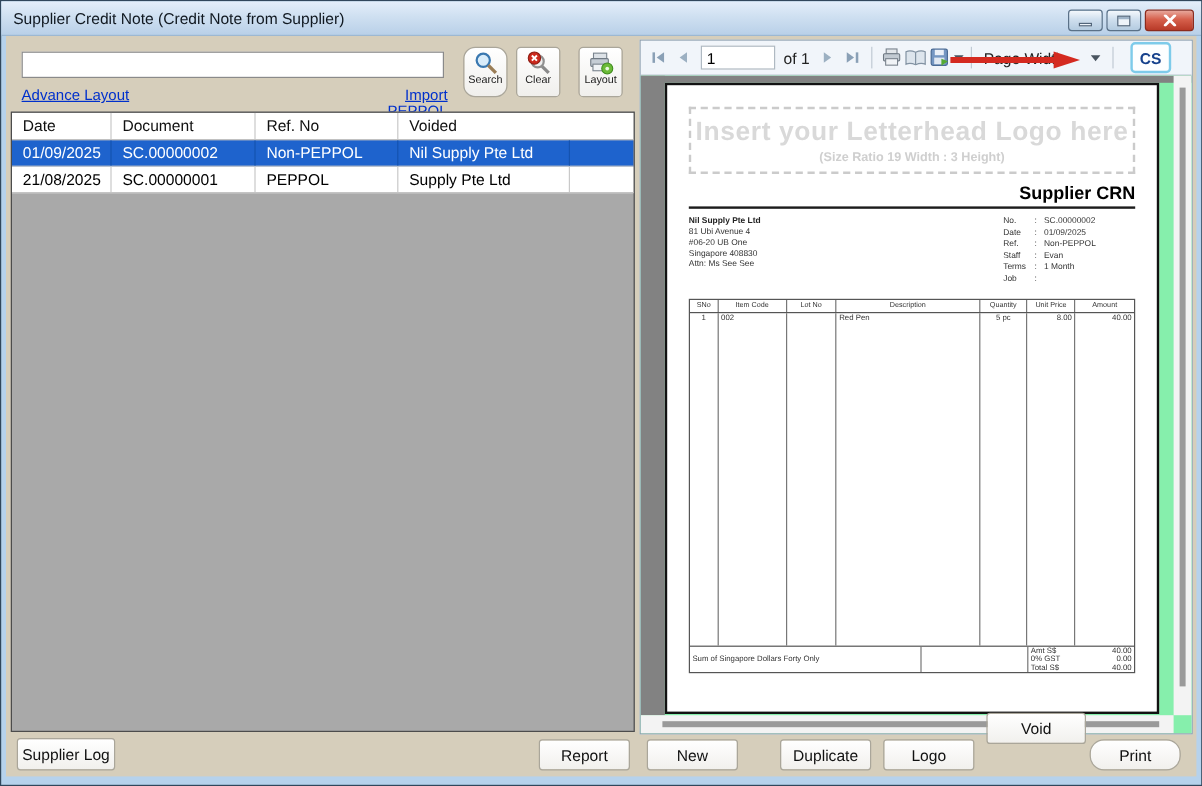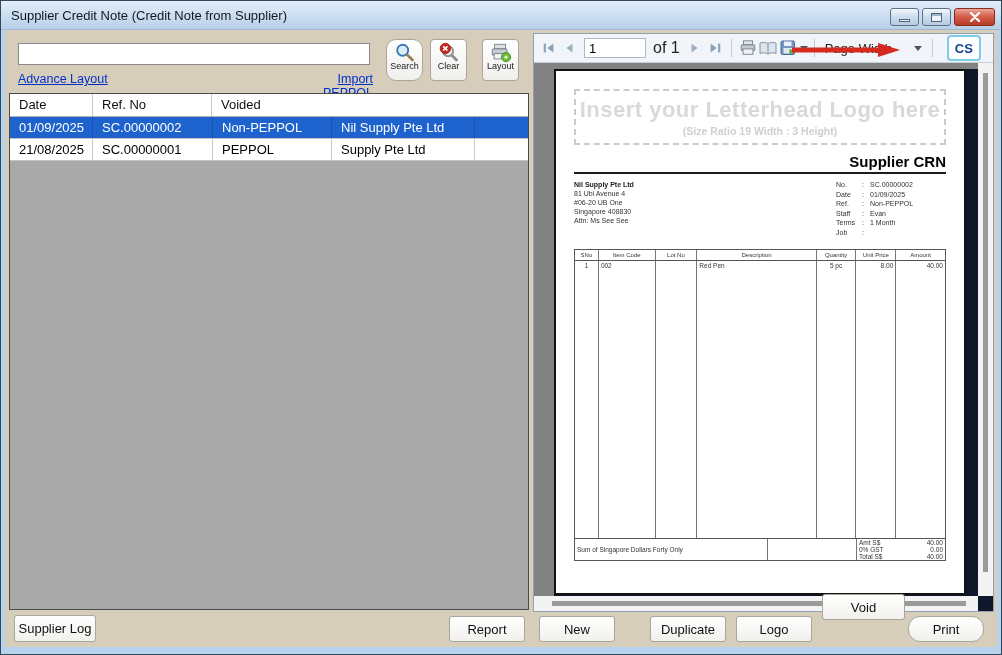--- a/index.html
+++ b/index.html
@@ -49,31 +49,31 @@
   .c-bp { width:143px; } .c-void { flex:1; border-right:none !important; }
   
   .preview-panel { position:absolute; left:528px; top:3px; width:461px; height:579px;
                    border:1px solid #8fa0b0; background:#f1f5fa; }
   .pv-toolbar { position:absolute; left:0; right:0; top:0; height:29px; background:#f1f5fa;
                 border-bottom:1px solid #c4cfda; display:flex; align-items:center; padding-left:5px; }
   .pv-toolbar .sep { width:1px; height:18px; background:#c0cad4; margin:0 6px; }
   .nav-ico { display:flex; align-items:center; justify-content:center; width:20px; height:20px; cursor:pointer; }
   .page-box { width:62px; height:20px; border:1px solid #afb9c2; background:#fff;
               font-size:13px; padding:0 4px; margin:0 5px; font-family:"Liberation Sans", sans-serif; }
-  .of-label { font-size:16px; color:#222; margin:0 5px 0 2px; }
+  .of-label { font-size:13px; color:#222; margin:0 5px 0 2px; }
   .combo { display:flex; align-items:center; gap:22px; cursor:pointer; padding:2px 4px; }
   .combo-label { font-size:13px; color:#222; }
   .caret-down { width:0; height:0; border-left:4px solid transparent; border-right:4px solid transparent;
                 border-top:5px solid #4a5560; }
   .cs-btn { margin-left:8px; width:34px; height:26px; border:2px solid #7ecbea; border-radius:4px;
             background:#fdfeff; color:#16418c; font-weight:bold; font-size:13px;
             display:flex; align-items:center; justify-content:center; cursor:pointer; }
   .red-arrow { position:absolute; left:256px; top:8px; z-index:5; pointer-events:none; }
   
-  .pv-viewport { position:absolute; left:0; right:0; top:29px; bottom:0; background:#0f172a; overflow:hidden; }
+  .pv-viewport { position:absolute; left:0; right:0; top:29px; bottom:0; background:#86efac; overflow:hidden; }
   .gray-top { position:absolute; left:0; right:0; top:0; height:6px; background:#828282; }
   .gray-left { position:absolute; left:0; top:0; width:20px; bottom:15px; background:#828282; }
   .vscroll { position:absolute; right:0; top:0; width:15px; bottom:15px; background:#f3f3f3; }
   .vthumb { position:absolute; left:5px; width:5px; top:10px; bottom:24px; background:#9a9a9a; }
   .hscroll { position:absolute; left:0; right:15px; bottom:0; height:15px; background:#f3f3f3; }
   .hthumb { position:absolute; top:5px; height:5px; left:18px; right:12px; background:#9a9a9a; }
   
   .page { position:absolute; left:20px; top:6px; width:412px; height:526px;
           background:#fff; border:2px solid #121212; }
   .lh-box { position:absolute; left:18px; top:18px; width:372px; height:56px;
@@ -165,20 +165,21 @@
           <rect x="4.5" y="12.5" width="12" height="6" fill="#f0f3f6" stroke="#7a848e"></rect>
           <circle cx="17.5" cy="16.5" r="5" fill="#6cbb38" stroke="#3f8c1e"></circle>
           <circle cx="17.5" cy="16.5" r="1.7" fill="#eaf8e0"></circle>
         </svg>
       <span class="lbl">Layout</span>
     </div>
 
     <div class="grid">
       <div class="grid-header">
         <div class="gh-cell c-date">Date</div>
+        <div class="gh-cell c-doc">Document</div>
         <div class="gh-cell c-ref">Ref. No</div>
         <div class="gh-cell c-void">Voided</div>
       </div>
       <div class="grid-row selected">
         <div class="gr-cell c-date">01/09/2025</div>
         <div class="gr-cell c-doc">SC.00000002</div>
         <div class="gr-cell c-ref">Non-PEPPOL</div>
         <div class="gr-cell c-bp">Nil Supply Pte Ltd</div>
         <div class="gr-cell c-void"></div>
       </div>

